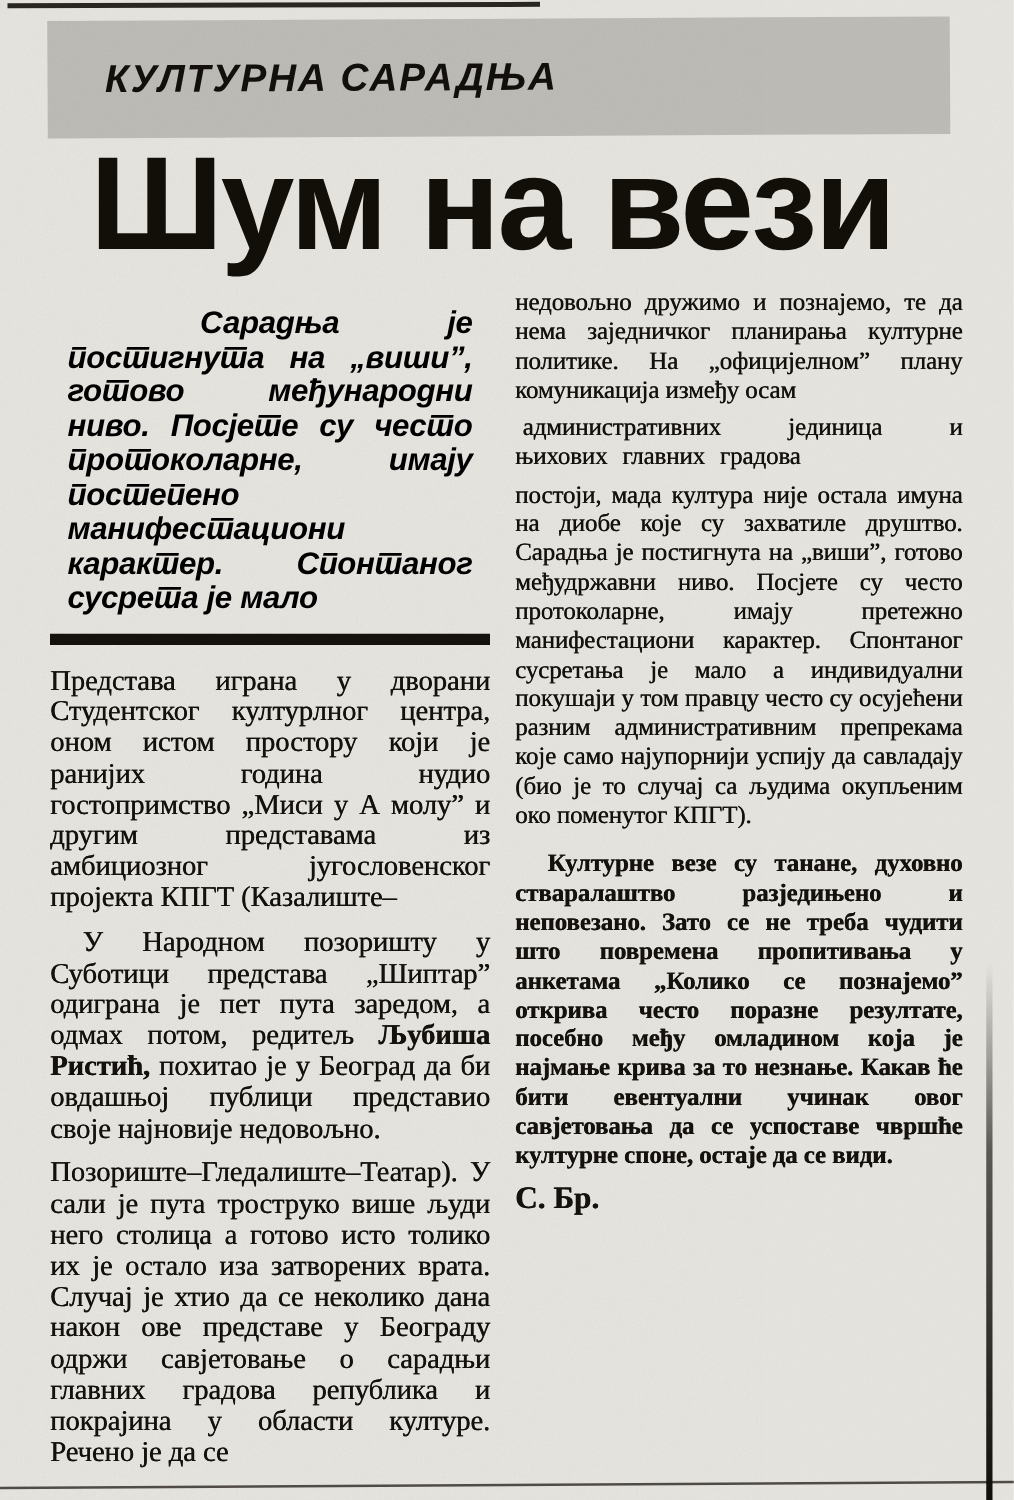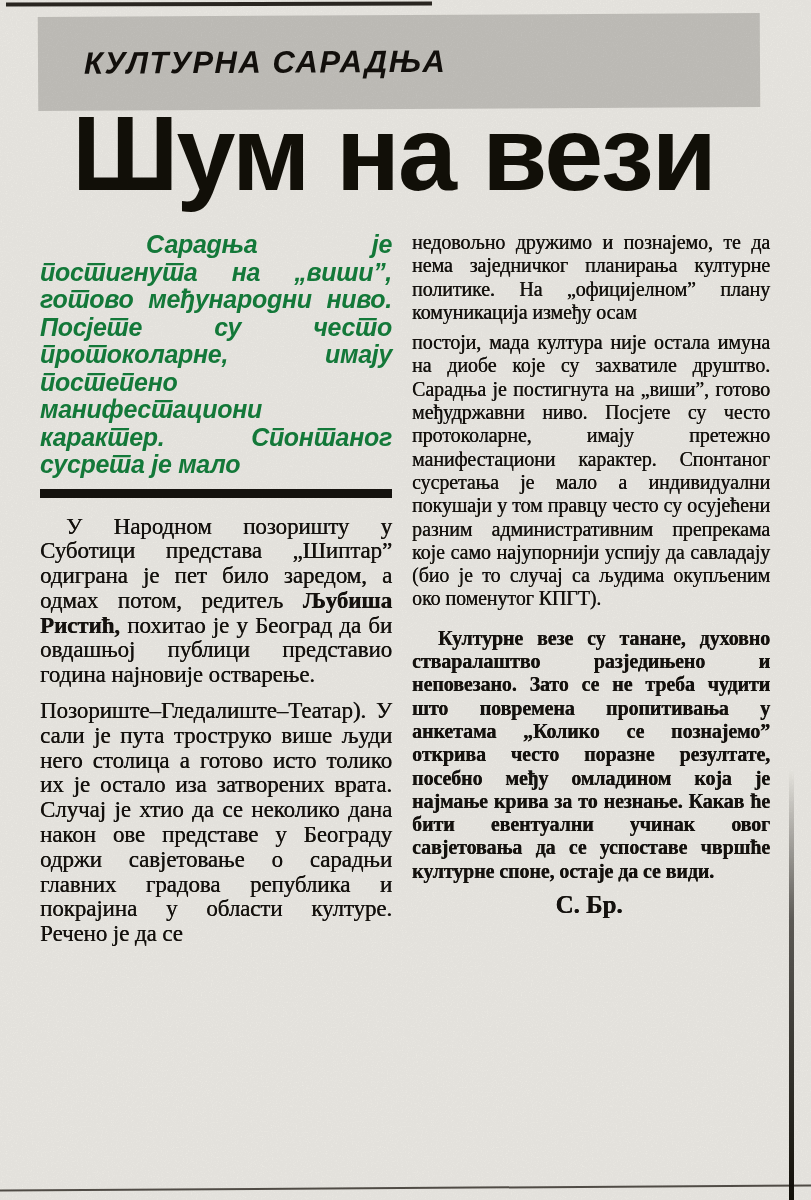--- a/index.html
+++ b/index.html
@@ -27,59 +27,59 @@
   }
   .kicker {
     font-family:"Liberation Sans", sans-serif;
     font-style:italic; font-weight:bold;
     font-size:31px; letter-spacing:1.5px;
     padding-left:46px; color:#14110d;
     white-space:nowrap;
   }
 
   .headline {
-    position:absolute; top:100px; left:72px; margin:0;
+    position:absolute; top:110px; left:72px; margin:0;
     font-family:"Liberation Sans", sans-serif;
     font-weight:bold; font-size:106px; line-height:1;
     letter-spacing:-2px; color:#131009;
     white-space:nowrap;
   }
 
   .columns {
     position:absolute; top:231px; left:40px;
     width:730px; display:flex; gap:20px;
   }
   .col-left  { width:352px; }
   .col-right { width:358px; }
 
   .lede {
     font-family:"Liberation Sans", sans-serif;
     font-style:italic; font-weight:bold;
     font-size:25px; line-height:27.5px;
     text-align:justify; text-indent:106px;
-    margin:0; letter-spacing:-0.3px; color:#15803d;
+    margin:14px; letter-spacing:-0.3px; color:#000000;
   }
   .rule { height:9px; background:#17140f; margin:10px 0 17px; }
 
   .body {
     font-size:23px; line-height:24.8px;
     text-align:justify; margin:0 0 11px;
     letter-spacing:-0.1px;
     text-shadow:0.35px 0 0 currentColor;
   }
   .col-right .body {
     font-size:20px; line-height:23.3px; margin-bottom:7px;
   }
   .indent { text-indent:26px; }
   .wide   { word-spacing:7px; text-indent:6px; }
   .gap    { margin-top:16px;font-weight:bold; }
   .bold-inline { font-weight:bold; }
 
   .signature {
-    text-align:center; font-weight:bold; font-size:25px;
+    text-align:left; font-weight:bold; font-size:25px;
     padding-right:4px; margin-top:8px;
     text-shadow:0.4px 0 0 currentColor;
   }
 
   .bottom-rule {
     position:absolute; left:-4px; top:1187px;
     width:820px; height:2px; background:#55504a;
     transform:rotate(-0.35deg);
   }
   .right-scan-line {
@@ -102,26 +102,28 @@
     <span class="kicker">КУЛТУРНА САРАДЊА</span>
   </div>
 
   <h1 class="headline">Шум на вези</h1>
 
   <div class="columns">
 
     <div class="col-left">
       <p class="lede">Сарадња је постигнута на „виши”, готово међународни ниво. Посјете су често протоколарне, имају постепено манифестациони карактер. Спонтаног сусрета је мало</p>
       <div class="rule"></div>
-      <p class="body indent"><span>У Народном позоришту у Суботици представа „Шиптар” одиграна је пет било заредом, а одмах потом, редитељ </span><span class="bold-inline">Љубиша Ристић,</span><span> похитао је у Београд да би овдашњој публици представио година најновије остварење.</span></p>
+      <p class="body">Представа играна у дворани Студентског културлног центра, оном истом простору који је ранијих година нудио гостопримство „Миси у А молу” и другим представама из амбициозног југословенског пројекта КПГТ (Казалиште–</p>
+      <p class="body indent"><span>У Народном позоришту у Суботици представа „Шиптар” одиграна је пет пута заредом, а одмах потом, редитељ </span><span class="bold-inline">Љубиша Ристић,</span><span> похитао је у Београд да би овдашњој публици представио своје најновије недовољно.</span></p>
       <p class="body">Позориште–Гледалиште–Театар). У сали је пута троструко више људи него столица а готово исто толико их је остало иза затворених врата. Случај је хтио да се неколико дана након ове представе у Београду одржи савјетовање о сарадњи главних градова република и покрајина у области културе. Речено је да се</p>
     </div>
 
     <div class="col-right">
       <p class="body">недовољно дружимо и познајемо, те да нема заједничког планирања културне политике. На „официјелном” плану комуникација између осам</p>
+      <p class="body wide">административних јединица и њихових главних градова</p>
       <p class="body">постоји, мада култура није остала имуна на диобе које су захватиле друштво. Сарадња је постигнута на „виши”, готово међудржавни ниво. Посјете су често протоколарне, имају претежно манифестациони карактер. Спонтаног сусретања је мало а индивидуални покушаји у том правцу често су осујећени разним административним препрекама које само најупорнији успију да савладају (био је то случај са људима окупљеним око поменутог КПГТ).</p>
       <p class="body indent gap">Културне везе су танане, духовно стваралаштво разједињено и неповезано. Зато се не треба чудити што повремена пропитивања у анкетама „Колико се познајемо” открива често поразне резултате, посебно међу омладином која је најмање крива за то незнање. Какав ће бити евентуални учинак овог савјетовања да се успоставе чвршће културне споне, остаје да се види.</p>
       <div class="signature">С. Бр.</div>
     </div>
 
   </div>
 
   <div class="bottom-rule"></div>
   <div class="right-scan-line"></div>
 

